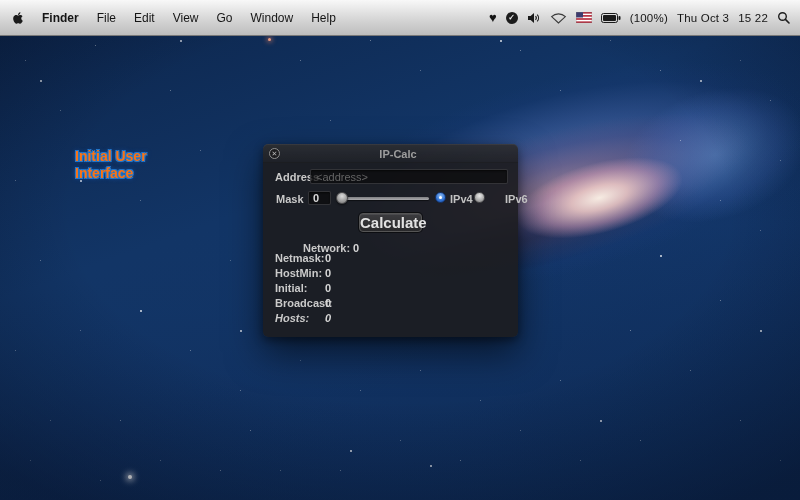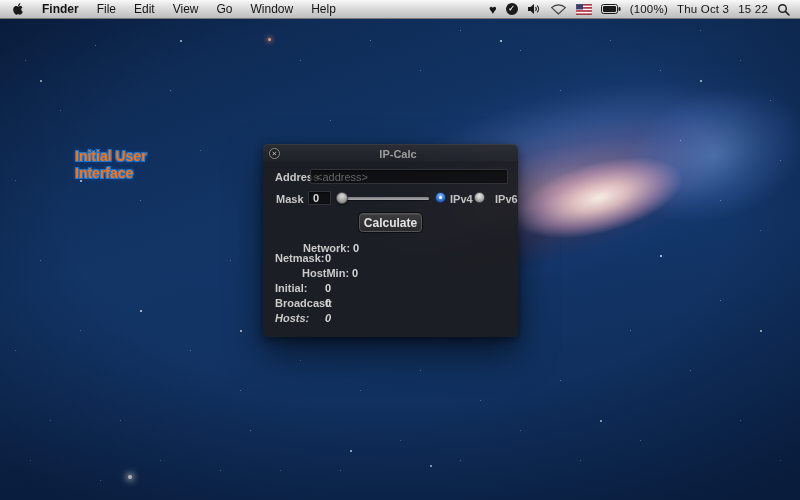--- a/index.html
+++ b/index.html
@@ -57,21 +57,21 @@
     box-shadow:140px 310px rgba(255,255,255,.85),80px 180px rgba(255,255,255,.8),350px 450px rgba(255,255,255,.85),
     600px 420px rgba(255,255,255,.8),760px 330px rgba(255,255,255,.85),700px 80px rgba(255,255,255,.8),
     500px 40px rgba(255,255,255,.85),180px 40px rgba(255,255,255,.75),40px 80px rgba(255,255,255,.8),
     240px 330px rgba(255,255,255,.8),660px 255px rgba(255,255,255,.85),430px 465px rgba(255,255,255,.8); }
   .star-bright { position:absolute; left:128px; top:475px; width:4px; height:4px; border-radius:50%;
     background:#fff; box-shadow:0 0 6px 2px rgba(255,255,255,.8); }
   .star-red { position:absolute; left:268px; top:38px; width:3px; height:3px; border-radius:50%;
     background:#e79a80; box-shadow:0 0 5px 1px rgba(230,130,100,.8); }
 
   
-  .menubar { position:absolute; left:0; top:0; width:800px; height:19px;
+  .menubar { position:absolute; left:0; top:0; width:800px; height:36px;
     background:linear-gradient(#f8f8f8,#d6d6d6 55%,#bdbdbd);
     border-bottom:1px solid #787878; display:flex; align-items:center; justify-content:space-between;
     font-size:12px; color:#151515; z-index:5; }
   .menu-left { display:flex; align-items:center; gap:18px; padding-left:12px; height:100%; }
   .menu-left .apple { display:flex; align-items:center; }
   .menu-item { cursor:default; }
   .menu-item.app-name { font-weight:bold; }
   .menu-right { display:flex; align-items:center; gap:9px; padding-right:10px; height:100%; font-size:11.5px; }
   .menu-right svg { display:block; }
   .glyph-heart { font-size:13px; line-height:1; color:#141414; }
@@ -119,26 +119,26 @@
 
   .radio { position:absolute; width:11px; height:11px; border-radius:50%; top:48px; }
   .radio.ipv4 { left:172px; background:radial-gradient(circle at 50% 32%,#8cbcf4,#2e6fd0 62%,#1d4fa2);
     border:1px solid #16366e; }
   .radio.ipv4::after { content:""; position:absolute; left:3px; top:3px; width:3px; height:3px;
     border-radius:50%; background:#fff; }
   .radio.ipv6 { left:211px; background:radial-gradient(circle at 50% 32%,#ececec,#a2a2a2 66%,#828282);
     border:1px solid #4e4e50; }
   .radio-lbl { position:absolute; top:49px; font-weight:bold; color:#c2c2c2; }
   .radio-lbl.v4 { left:187px; }
-  .radio-lbl.v6 { left:232px; }
+  .radio-lbl.v6 { left:242px; }
 
   .calc-btn { position:absolute; left:96px; top:69px; width:63px; height:19px;
     background:linear-gradient(#3c3c3f,#29292b); border:1px solid #555;
     box-shadow:0 0 0 1px rgba(0,0,0,.55), inset 0 1px 0 rgba(255,255,255,.08);
-    border-radius:4px; color:#e2e2e2; font-weight:bold; font-size:12px;
+    border-radius:4px; color:#e2e2e2; font-weight:bold; font-size:15px;
     font-family:"Liberation Sans",sans-serif; cursor:default; }
 
   .result-row { position:absolute; left:0; width:100%; height:13px; }
   .result-row .r-lbl { position:absolute; left:12px; font-weight:bold; color:#cacaca; }
   .result-row .r-val { position:absolute; left:62px; font-weight:bold; color:#d6d6d6; }
 </style>
 </head>
 <body>
 
 <div class="wallpaper">
@@ -245,21 +245,21 @@
   <button class="calc-btn">Calculate</button>
 
   <div class="result-row" style="top:98px;margin-left:28px;">
     <span class="r-lbl">Network:</span>
     <span class="r-val">0</span>
   </div>
   <div class="result-row" style="top:108px;">
     <span class="r-lbl">Netmask:</span>
     <span class="r-val">0</span>
   </div>
-  <div class="result-row" style="top:123px;margin-left:27px;">
+  <div class="result-row" style="top:123px;">
     <span class="r-lbl">HostMin:</span>
     <span class="r-val">0</span>
   </div>
   <div class="result-row" style="top:138px;">
     <span class="r-lbl">Initial:</span>
     <span class="r-val">0</span>
   </div>
   <div class="result-row" style="top:153px;">
     <span class="r-lbl">Broadcast:</span>
     <span class="r-val">0</span>

